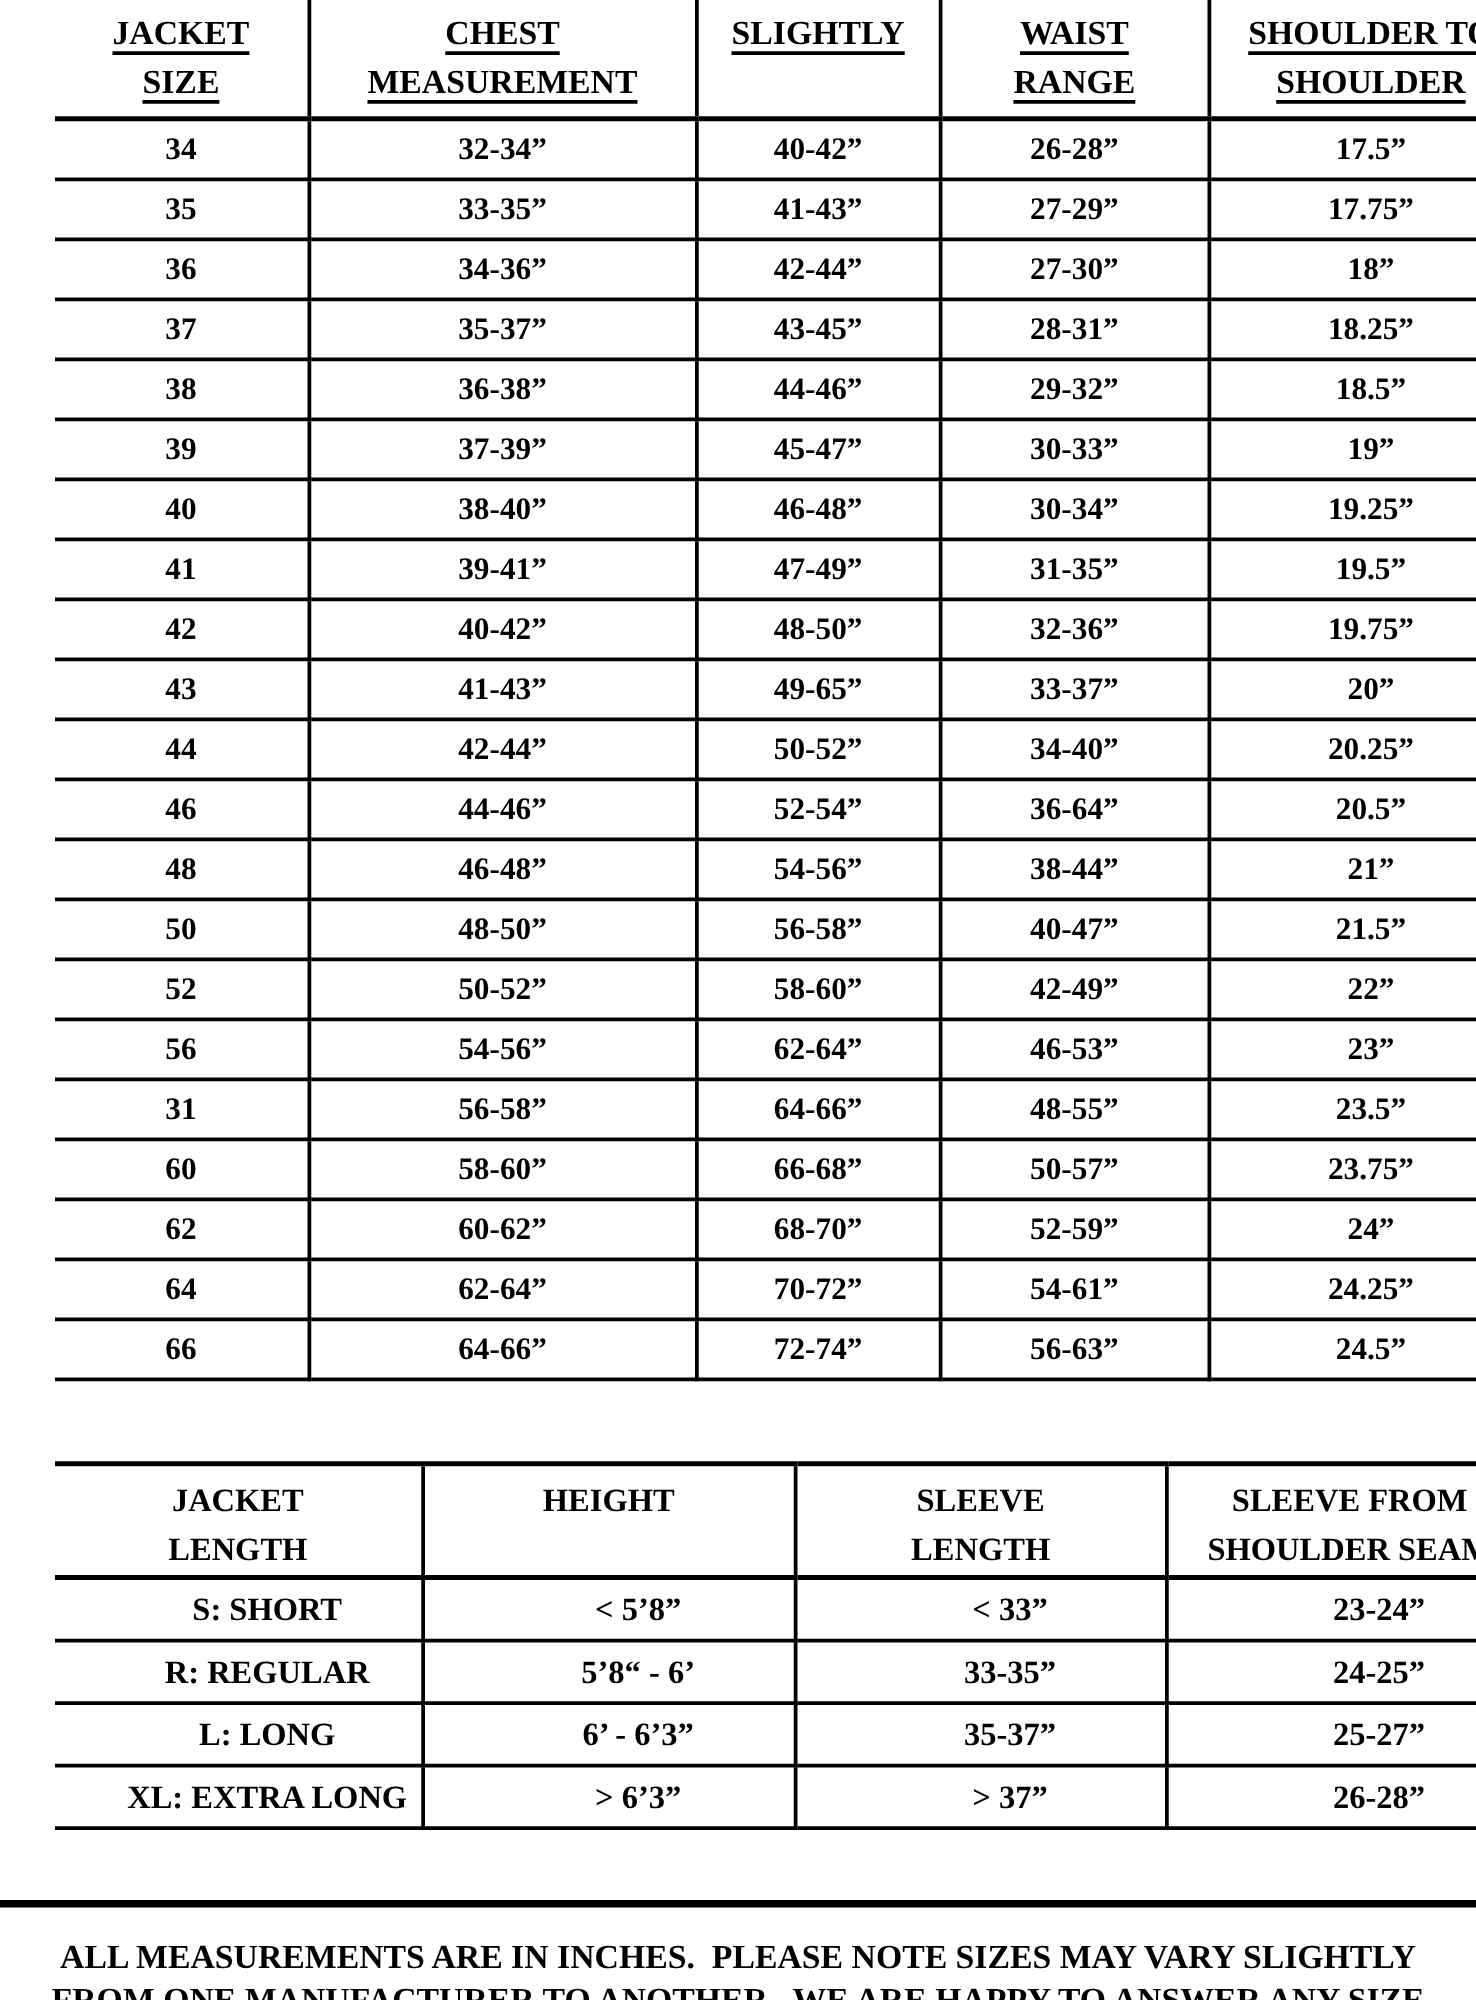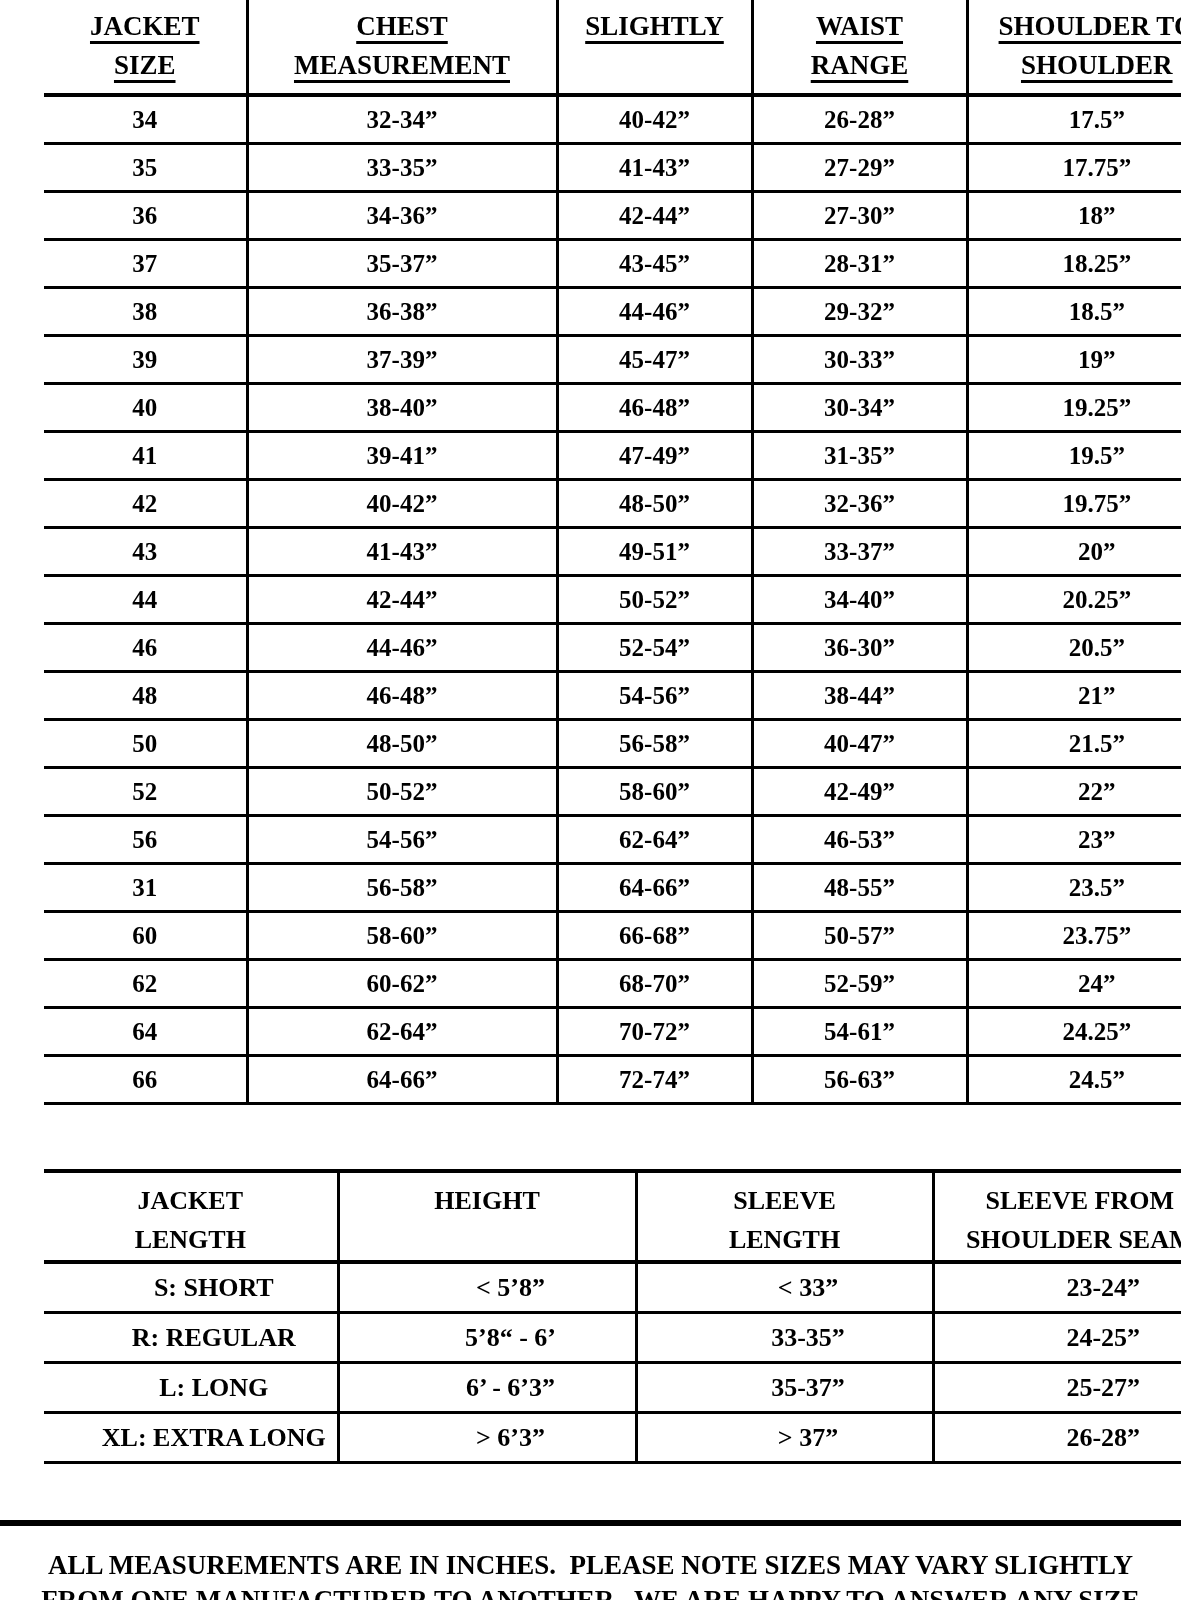--- a/index.html
+++ b/index.html
@@ -168,36 +168,36 @@
       <tr>
         <td>42</td>
         <td>40-42”</td>
         <td>48-50”</td>
         <td>32-36”</td>
         <td>19.75”</td>
       </tr>
       <tr>
         <td>43</td>
         <td>41-43”</td>
-        <td>49-51”</td>
+        <td>49-65”</td>
         <td>33-37”</td>
         <td>20”</td>
       </tr>
       <tr>
         <td>44</td>
         <td>42-44”</td>
         <td>50-52”</td>
         <td>34-40”</td>
         <td>20.25”</td>
       </tr>
       <tr>
         <td>46</td>
         <td>44-46”</td>
         <td>52-54”</td>
-        <td>36-30”</td>
+        <td>36-64”</td>
         <td>20.5”</td>
       </tr>
       <tr>
         <td>48</td>
         <td>46-48”</td>
         <td>54-56”</td>
         <td>38-44”</td>
         <td>21”</td>
       </tr>
       <tr>

